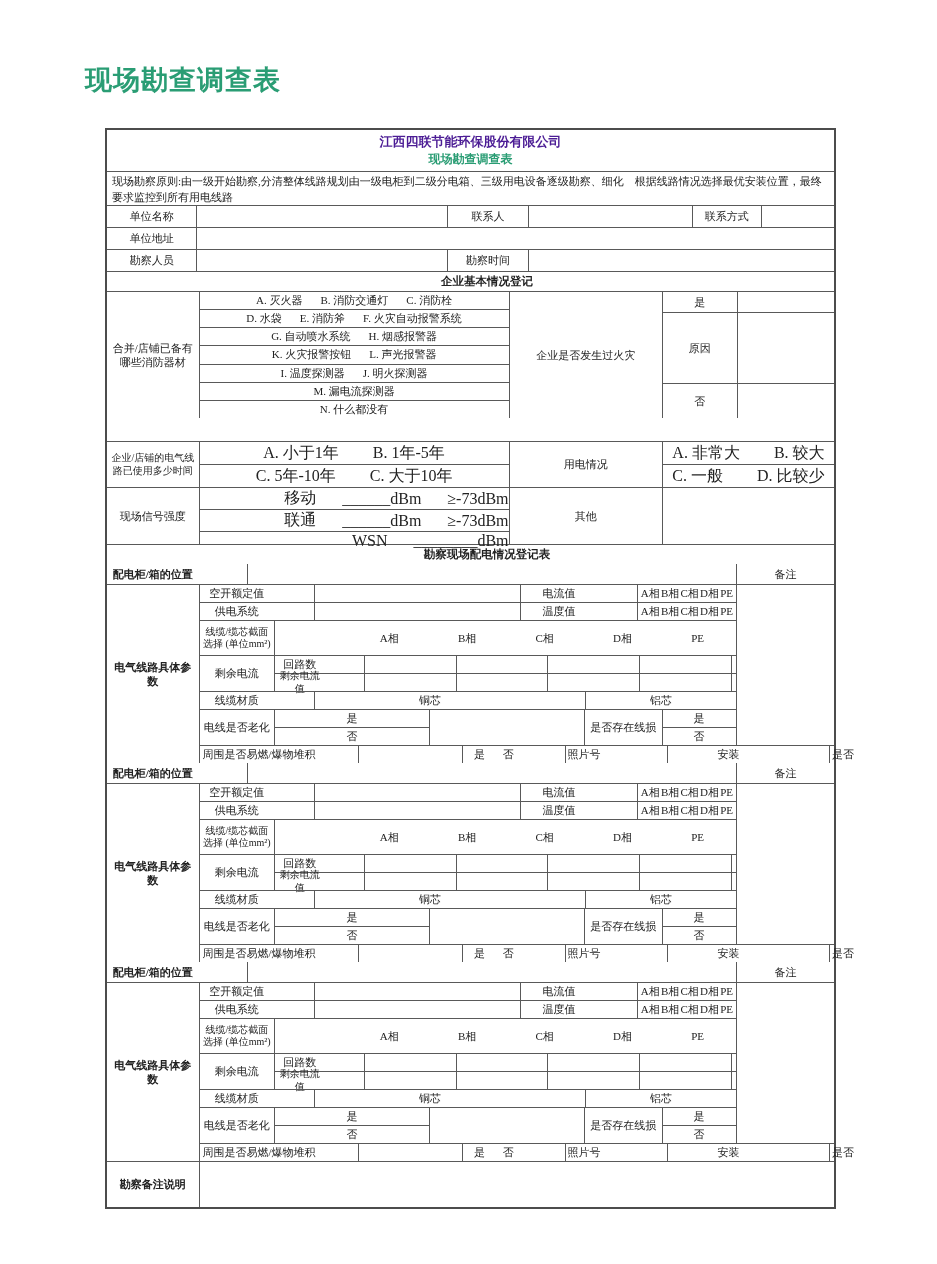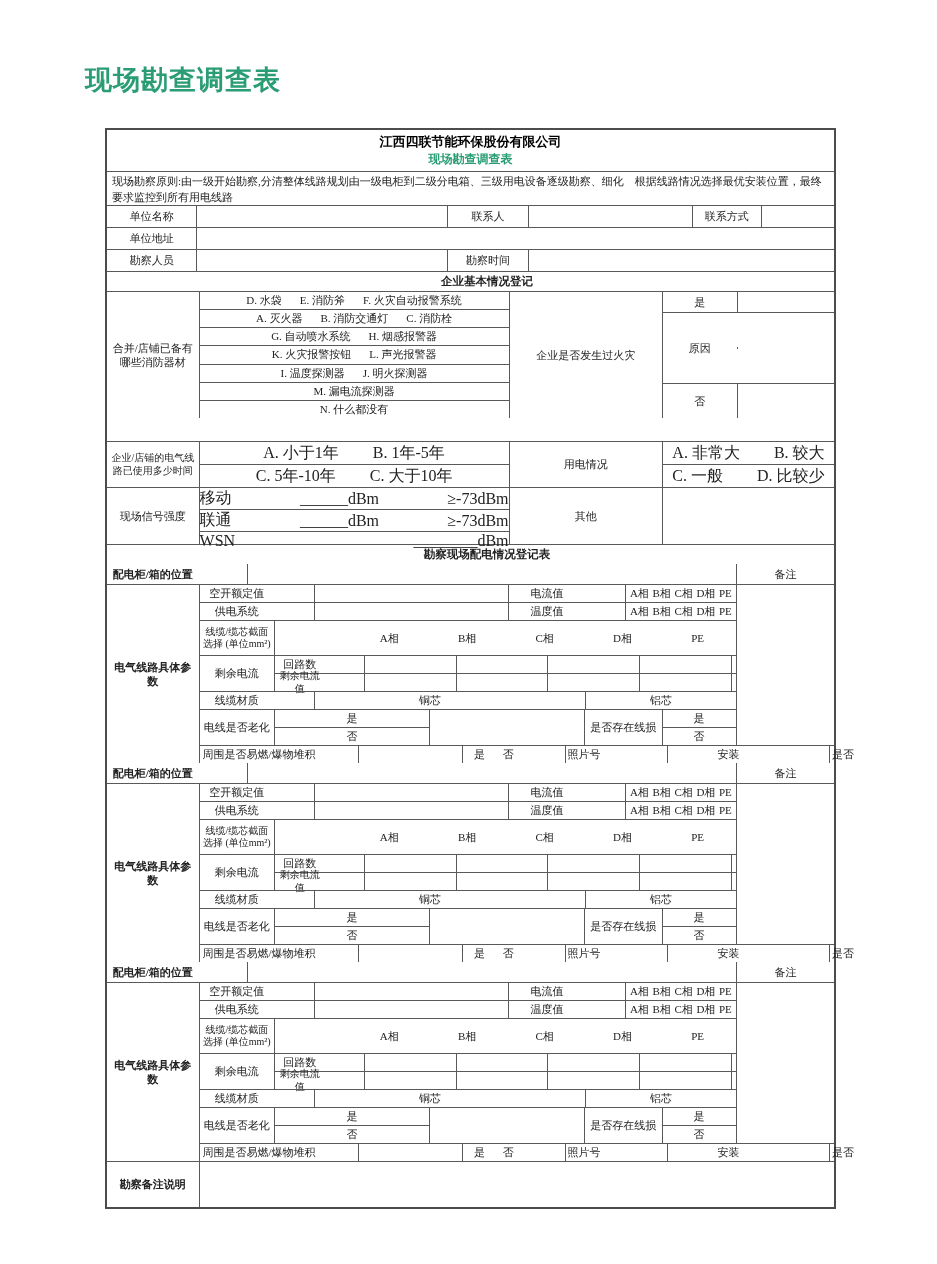--- a/index.html
+++ b/index.html
@@ -14,45 +14,45 @@
   .col > .row:first-child{border-top:none;}
   .cell{border-left:1px solid #595959;display:flex;align-items:center;justify-content:center;
         text-align:center;padding:1px 2px;box-sizing:border-box;font-size:11px;line-height:1.3;min-width:0;}
   .row > .cell:first-child, .row > .col:first-child{border-left:none;}
   .col.bl{border-left:1px solid #595959;}
   .bold{font-weight:bold;}
   .left{justify-content:flex-start;text-align:left;}
   .small{font-size:10px;line-height:1.25;}
   
   .r-header{display:block;height:38px;border-top:none;text-align:center;padding-top:3px;}
-  .r-header .company{font-family:"Liberation Sans", sans-serif;font-weight:bold;color:#000000;font-size:13px;}
+  .r-header .company{font-family:"Liberation Sans", sans-serif;font-weight:bold;color:#4c1d95;font-size:13px;}
   .r-header .form-title{font-family:"Liberation Sans", sans-serif;font-weight:bold;color:#2a9d74;font-size:12px;}
   .r-principle{display:block;height:34px;font-size:11px;line-height:1.45;padding:2px 5px;box-sizing:border-box;text-align:left;}
   .h21{height:21px;} .h19{height:19px;}
   .sec-title{justify-content:center;font-weight:bold;font-size:11.5px;padding-left:35px;}
   
   .wA{width:12.6%;} .wOPT{width:42.5%;} .wQ{width:21.1%;} .wR{width:13.5%;}
   .w-name{width:12.3%;} .w-blank1{width:34.5%;} .w-ct{width:11.1%;} .w-blank2{width:22.6%;} .w-cm{width:9.4%;}
   .flex1{flex:1;}
   
   .fire{height:126px;}
   .fire .opt-row{flex:1;display:flex;align-items:center;justify-content:center;gap:18px;font-size:11px;}
-  .fire .yes-row{height:20px;} .fire .no-row{height:34px;} .fire .reason-row{flex:1;align-items:center;}
+  .fire .yes-row{height:20px;} .fire .no-row{height:34px;} .fire .reason-row{flex:1;}
   .age{height:45px;margin-top:23px;} .age .sub{flex:1;display:flex;align-items:center;justify-content:center;gap:34px;}
-  .signal{height:56px;} .signal .sub{flex:1;display:flex;align-items:center;justify-content:space-between;gap:12px;}
+  .signal{height:56px;} .signal .sub{flex:1;display:flex;align-items:center;justify-content:flex-end;gap:26px;}
   
   .b-loc{height:20px;gap:48px;}
   .params{min-height:0;}
   .pm-mid{width:84.5%;}
   .pm-rem{flex:1;border-left:1px solid #595959;}
   .pr{height:17px;gap:40px;}
   .pr3{height:34px;}
   .pw-lab{width:13.9%;}   
   .pw-b1{width:28.7%;}    
-  .pw-cur{width:14.4%;}   
+  .pw-cur{width:14.4%;margin-left:12px;}   
   .pw-ph{flex:1;}         
   .phases{display:flex;align-items:center;justify-content:space-around;padding:0 2px;}
   .phases3{flex:1;display:flex;align-items:center;justify-content:space-around;padding-left:14%;}
   .loopcol{flex:1;}
   .lw0{width:16.1%;} .lw{width:16.8%;} .lwf{flex:1;}
   .matL{width:43.1%;} .matR{flex:1;}
   .agL{width:28.7%;} .agB{width:28.9%;} .agS{width:14.5%;} .agYN{flex:1;}
   .s-lab{width:23.5%;} .s-b{width:12.5%;} .s-yn{width:12.2%;} .s-ph{width:12.2%;} .s-in{width:24.1%;} .s-fin{flex:1;}
   .yn-pair{display:flex;align-items:center;justify-content:space-around;}
   .notes{height:45px;}
@@ -94,28 +94,28 @@
     </div>
 
     <div class="row h19">
       <div class="cell flex1 sec-title">企业基本情况登记</div>
     </div>
 
     <div class="row fire">
       <div class="cell wA">合并/店铺已备有哪些消防器材</div>
       <div class="col wOPT bl">
         <div class="row opt-row">
+          <span>A. 灭火器</span>
+          <span>B. 消防交通灯</span>
+          <span>C. 消防栓</span>
+        </div>
+        <div class="row opt-row">
           <span>D. 水袋</span>
           <span>E. 消防斧</span>
           <span>F. 火灾自动报警系统</span>
-        </div>
-        <div class="row opt-row">
-          <span>A. 灭火器</span>
-          <span>B. 消防交通灯</span>
-          <span>C. 消防栓</span>
         </div>
         <div class="row opt-row">
           <span>G. 自动喷水系统</span>
           <span>H. 烟感报警器</span>
         </div>
         <div class="row opt-row">
           <span>K. 火灾报警按钮</span>
           <span>L. 声光报警器</span>
         </div>
         <div class="row opt-row">

